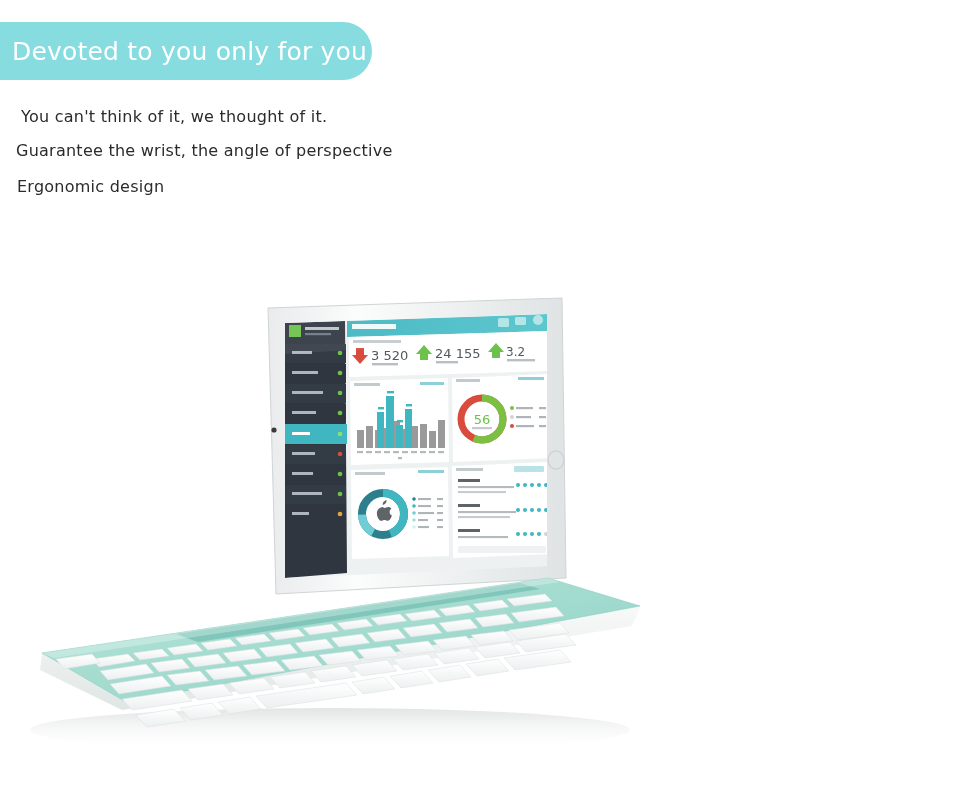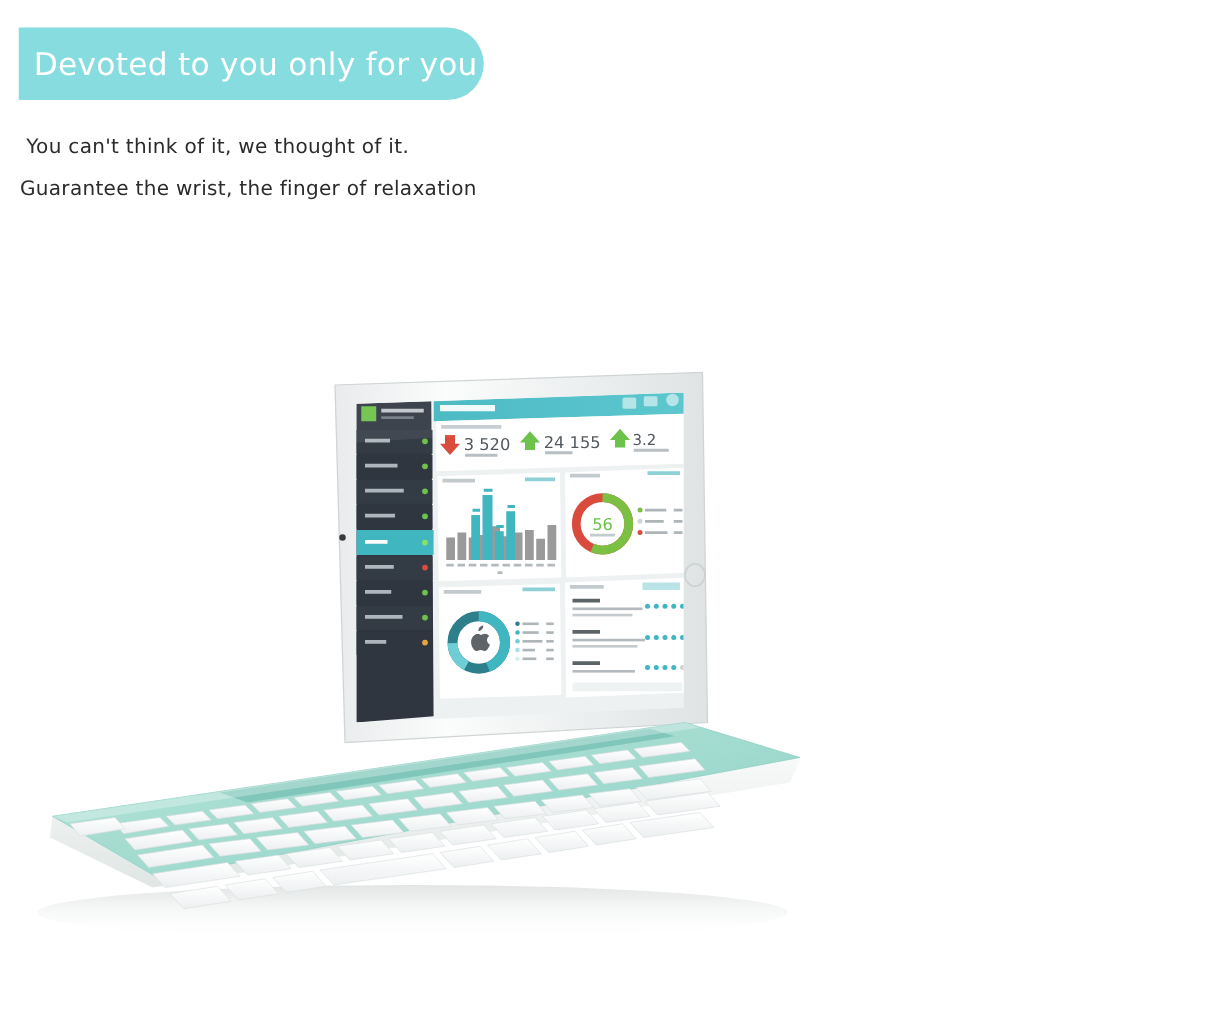--- a/index.html
+++ b/index.html
@@ -11,21 +11,21 @@
     width: 968px;
     height: 812px;
     position: relative;
     overflow: hidden;
     font-family: "DejaVu Sans", "Liberation Sans", sans-serif;
   }
 
   
   .banner {
     position: absolute;
-    left: 15px;
+    left: 0;
     top: 22px;
     width: 372px;
     height: 58px;
     background: #87dce0;
     border-radius: 0 29px 29px 0;
     display: flex;
     align-items: center;
     text-align: right;
   }
   .banner-text {
@@ -71,21 +71,22 @@
 </style>
 </head>
 <body>
 
 <div class="banner">
   <span class="banner-text">Devoted to you only for you</span>
 </div>
 
 <div class="features">
   <div class="feature-line i0">You can't think of it, we thought of it.</div>
-  <div class="feature-line i2">Guarantee the wrist, the finger of relaxation</div>
+  <div class="feature-line i2">Guarantee the wrist, the angle of perspective</div>
+  <div class="feature-line i3">Ergonomic design</div>
 </div>
 
 <div class="product">
 <svg width="968" height="500" viewBox="0 0 968 500" xmlns="http://www.w3.org/2000/svg">
   <defs>
     <linearGradient id="kbBody" x1="0" y1="0" x2="1" y2="1">
       <stop offset="0%" stop-color="#b9e6da"></stop>
       <stop offset="45%" stop-color="#a5dcd0"></stop>
       <stop offset="100%" stop-color="#8fd2c6"></stop>
     </linearGradient>

